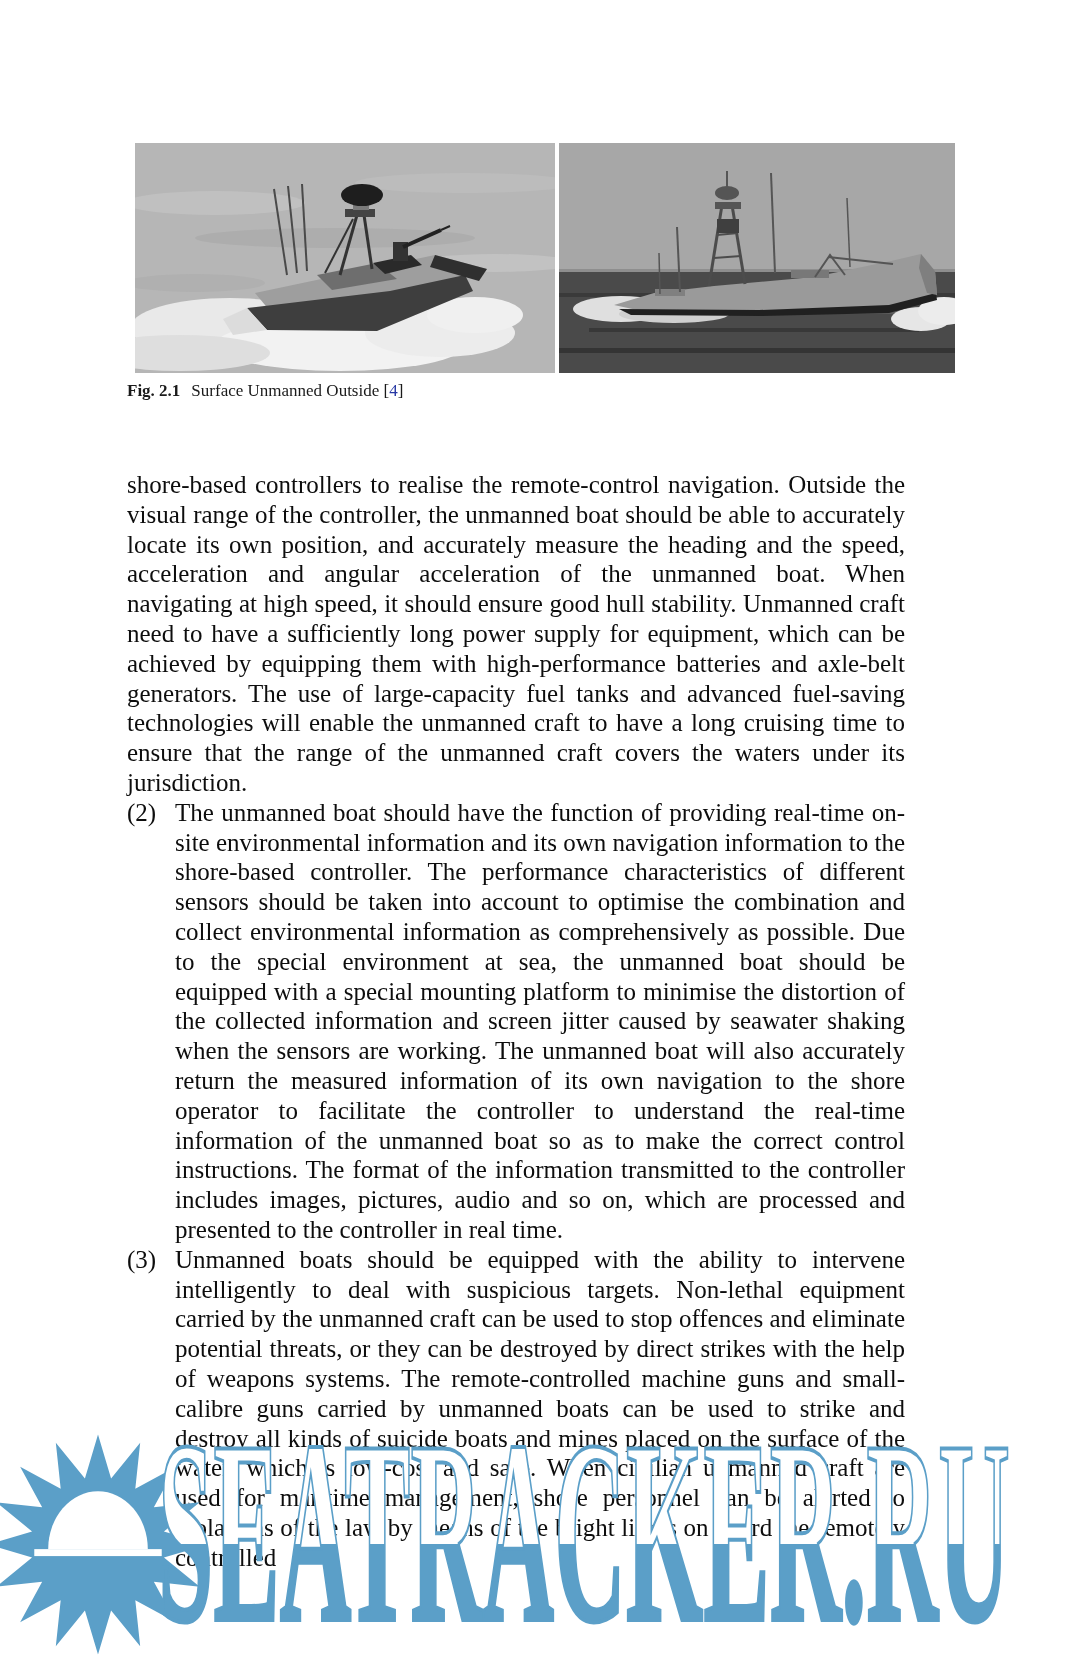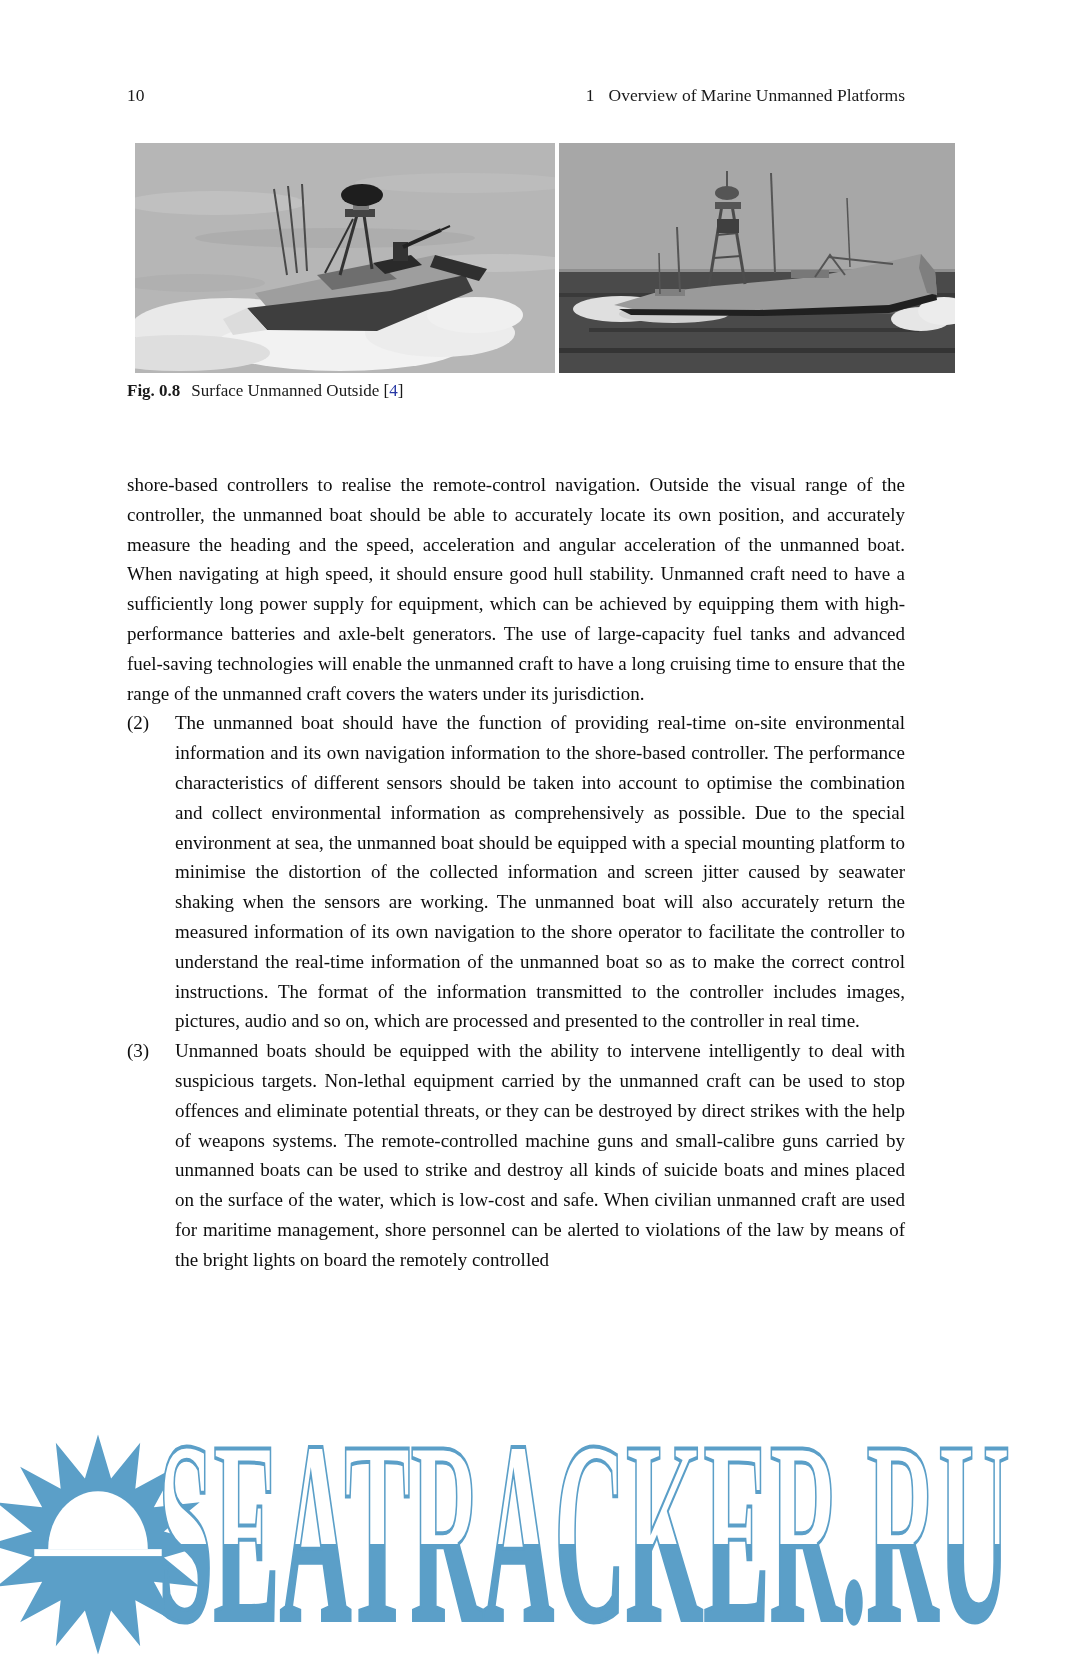--- a/index.html
+++ b/index.html
@@ -26,42 +26,38 @@
   .figure svg{display:block;}
   .fig-caption{
     position:absolute;top:381px;left:127px;width:778px;
     font-size:17px;color:#1a1a1a;
   }
   .fig-caption .cap-label{font-weight:bold;margin-right:11px;}
   .cite{color:#2637a4;text-decoration:none;}
   
   .body-text{
     position:absolute;top:470px;left:127px;width:778px;
-    font-size:19px;line-height:29.8px;
+    font-size:25px;line-height:29.8px;
     text-align:justify;text-justify:inter-word;
     color:#0d0d0d;
   }
   .body-text p{margin:0;}
   .cont-para{margin-left:48px;}
   .list-item{position:relative;padding-left:48px;}
   .list-marker{position:absolute;left:0;top:0;}
   
   .watermark{position:absolute;left:0;top:1424px;width:1080px;height:241px;}
   .sun{position:absolute;left:-18px;top:0;}
   .wm-text-svg{position:absolute;left:150px;top:4px;}
 </style>
 </head>
 <body>
 
 <div class="page">
 
-  <div class="running-head">
-    <span>10</span>
-    <span class="chapter-head"><span class="num">1</span><span>Overview of Marine Unmanned Platforms</span></span>
-  </div>
 
   <div class="figure">
     <svg width="420" height="230" viewBox="0 0 420 230">
       <rect x="0" y="0" width="420" height="230" fill="#b6b6b6"></rect>
       <ellipse cx="80" cy="60" rx="90" ry="12" fill="#c0c0c0"></ellipse>
       <ellipse cx="330" cy="40" rx="110" ry="10" fill="#bcbcbc"></ellipse>
       <ellipse cx="200" cy="95" rx="140" ry="10" fill="#adadad"></ellipse>
       <ellipse cx="360" cy="120" rx="80" ry="9" fill="#c2c2c2"></ellipse>
       <ellipse cx="60" cy="140" rx="70" ry="9" fill="#b0b0b0"></ellipse>
 
@@ -128,21 +124,21 @@
       <line x1="269" y1="114" x2="334" y2="121" stroke="#555" stroke-width="2"></line>
 
       <line x1="216" y1="130" x2="212" y2="30" stroke="#555" stroke-width="2"></line>
       <line x1="291" y1="124" x2="288" y2="55" stroke="#555" stroke-width="1.5"></line>
       <line x1="121" y1="149" x2="118" y2="84" stroke="#555" stroke-width="2"></line>
       <line x1="101" y1="151" x2="100" y2="110" stroke="#555" stroke-width="1.5"></line>
     </svg>
   </div>
 
   <div class="fig-caption">
-    <span class="cap-label">Fig. 0.8</span><span>Surface Unmanned Outside</span>
+    <span class="cap-label">Fig. 2.1</span><span>Surface Unmanned Outside</span>
     <span>[</span><a class="cite" href="#">4</a><span>]</span>
   </div>
 
   <div class="body-text">
     <p class="cont-para">shore-based controllers to realise the remote-control navigation. Outside the visual range of the controller, the unmanned boat should be able to accurately locate its own position, and accurately measure the heading and the speed, acceleration and angular acceleration of the unmanned boat. When navigating at high speed, it should ensure good hull stability. Unmanned craft need to have a sufficiently long power supply for equipment, which can be achieved by equipping them with high-performance batteries and axle-belt generators. The use of large-capacity fuel tanks and advanced fuel-saving technologies will enable the unmanned craft to have a long cruising time to ensure that the range of the unmanned craft covers the waters under its jurisdiction.</p>
     <div class="list-item">
       <span class="list-marker">(2)</span>
       <p>The unmanned boat should have the function of providing real-time on-site environmental information and its own navigation information to the shore-based controller. The performance characteristics of different sensors should be taken into account to optimise the combination and collect environmental information as comprehensively as possible. Due to the special environment at sea, the unmanned boat should be equipped with a special mounting platform to minimise the distortion of the collected information and screen jitter caused by seawater shaking when the sensors are working. The unmanned boat will also accurately return the measured information of its own navigation to the shore operator to facilitate the controller to understand the real-time information of the unmanned boat so as to make the correct control instructions. The format of the information transmitted to the controller includes images, pictures, audio and so on, which are processed and presented to the controller in real time.</p>
     </div>
     <div class="list-item">

